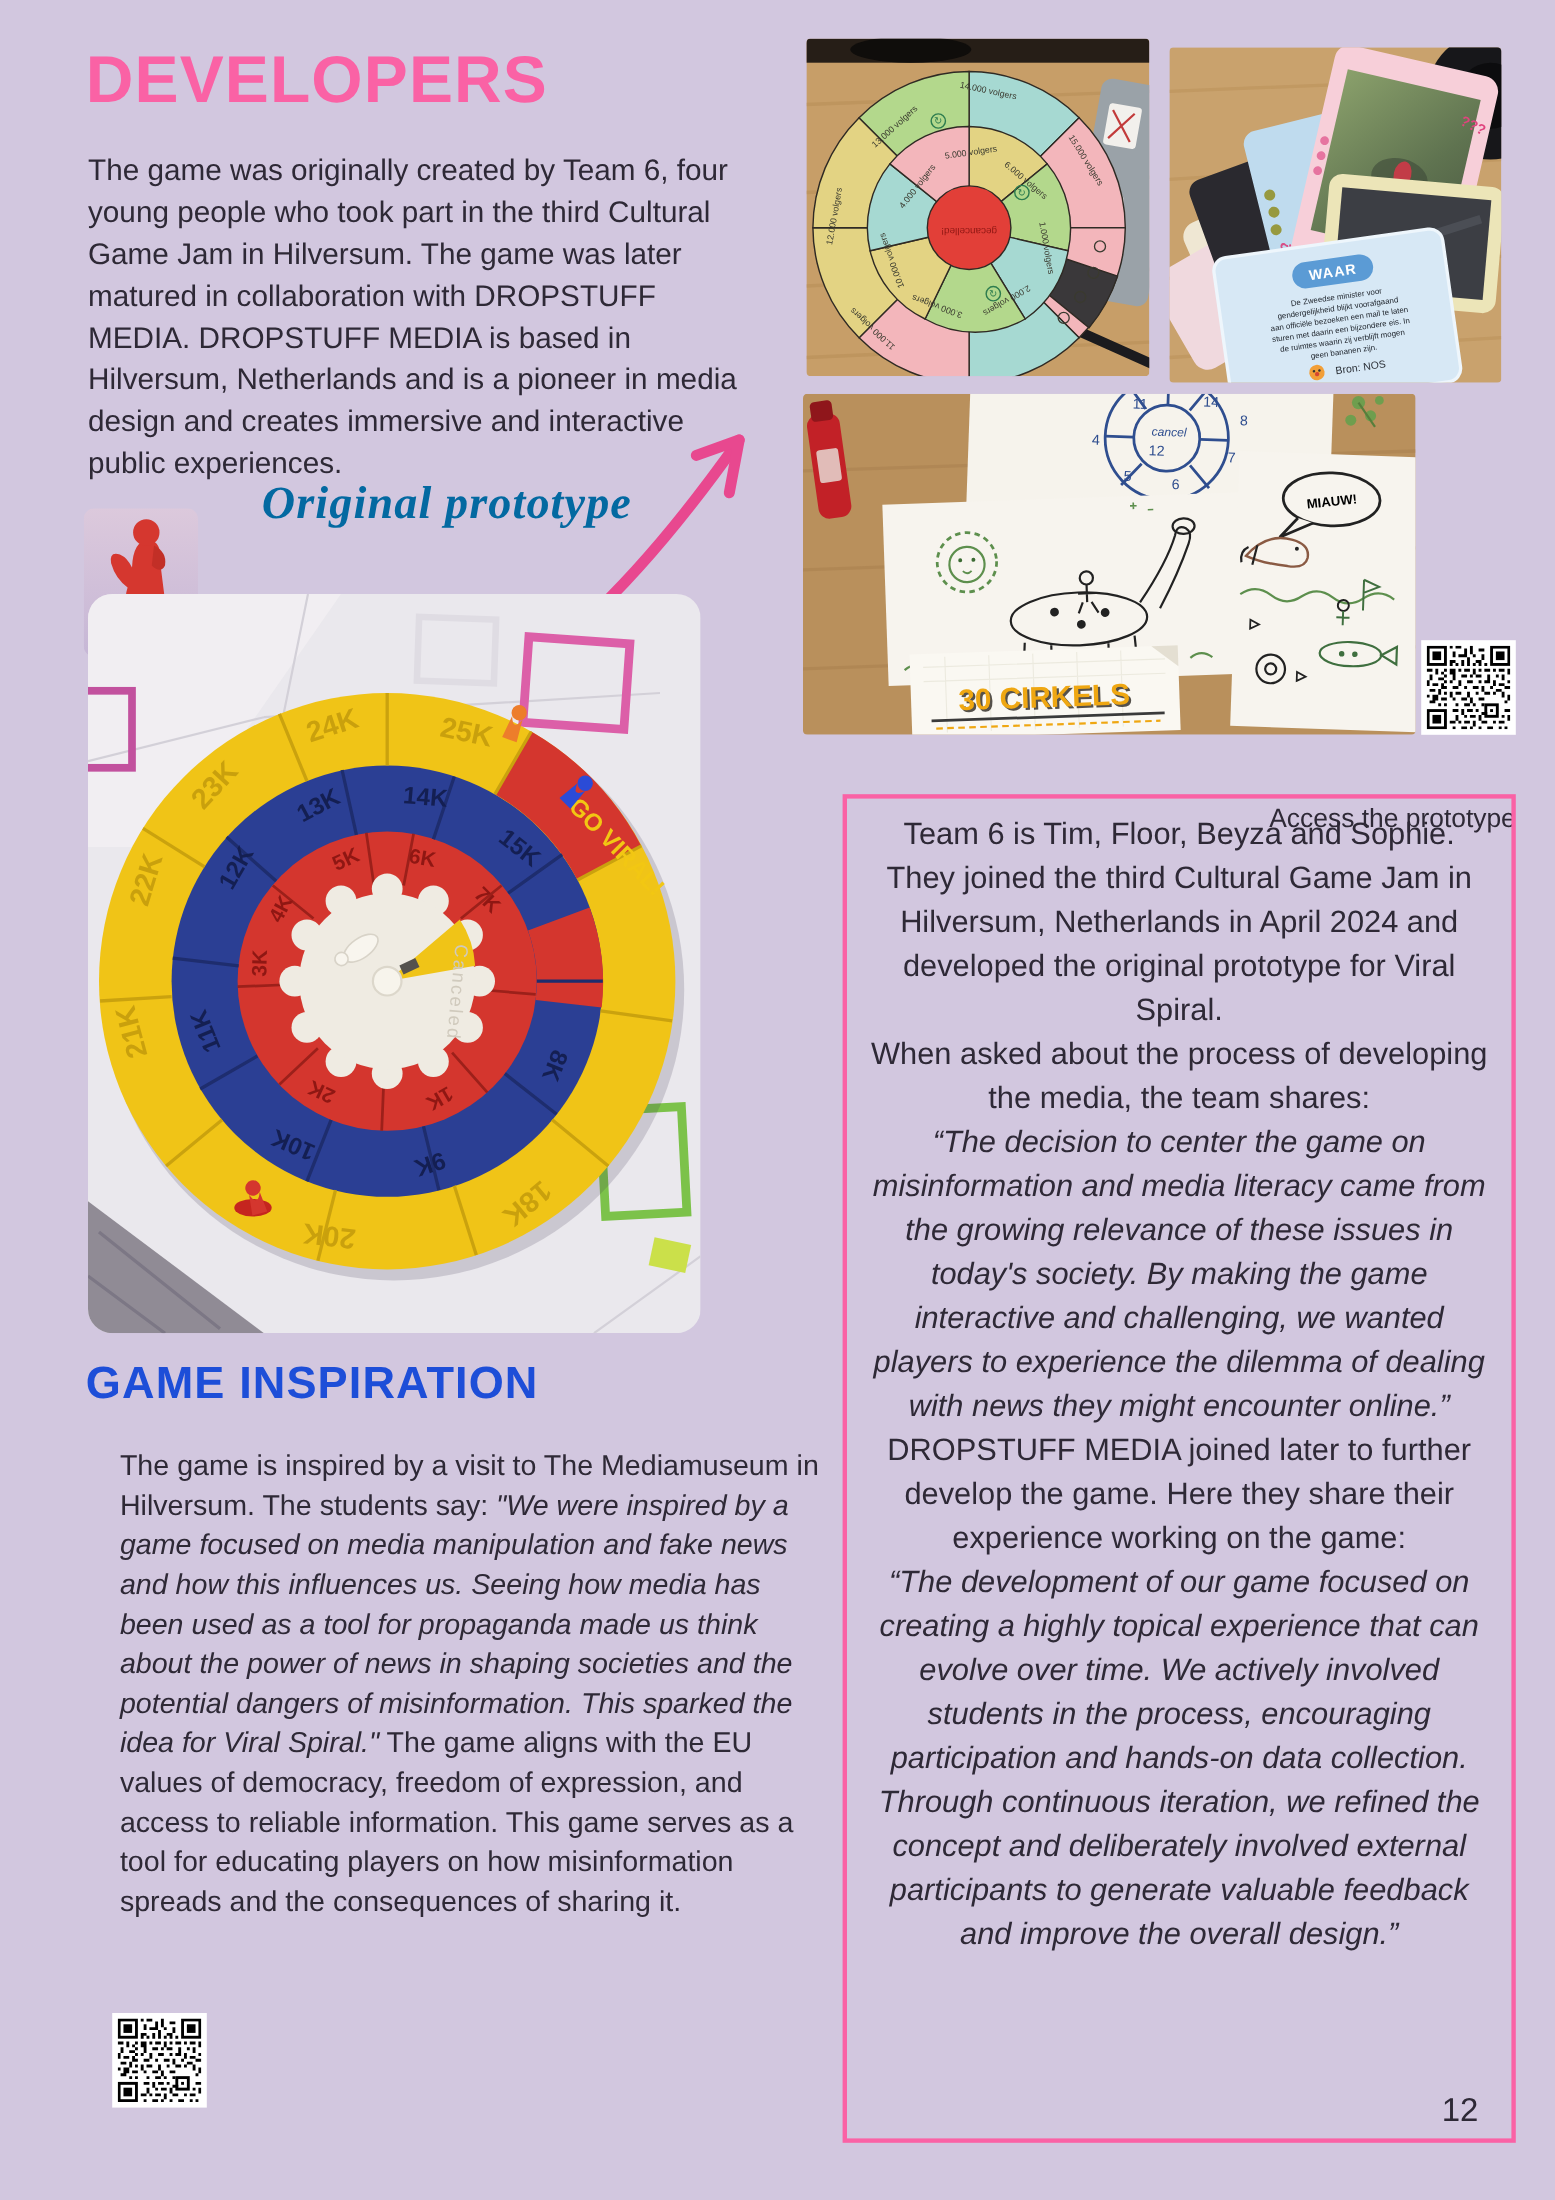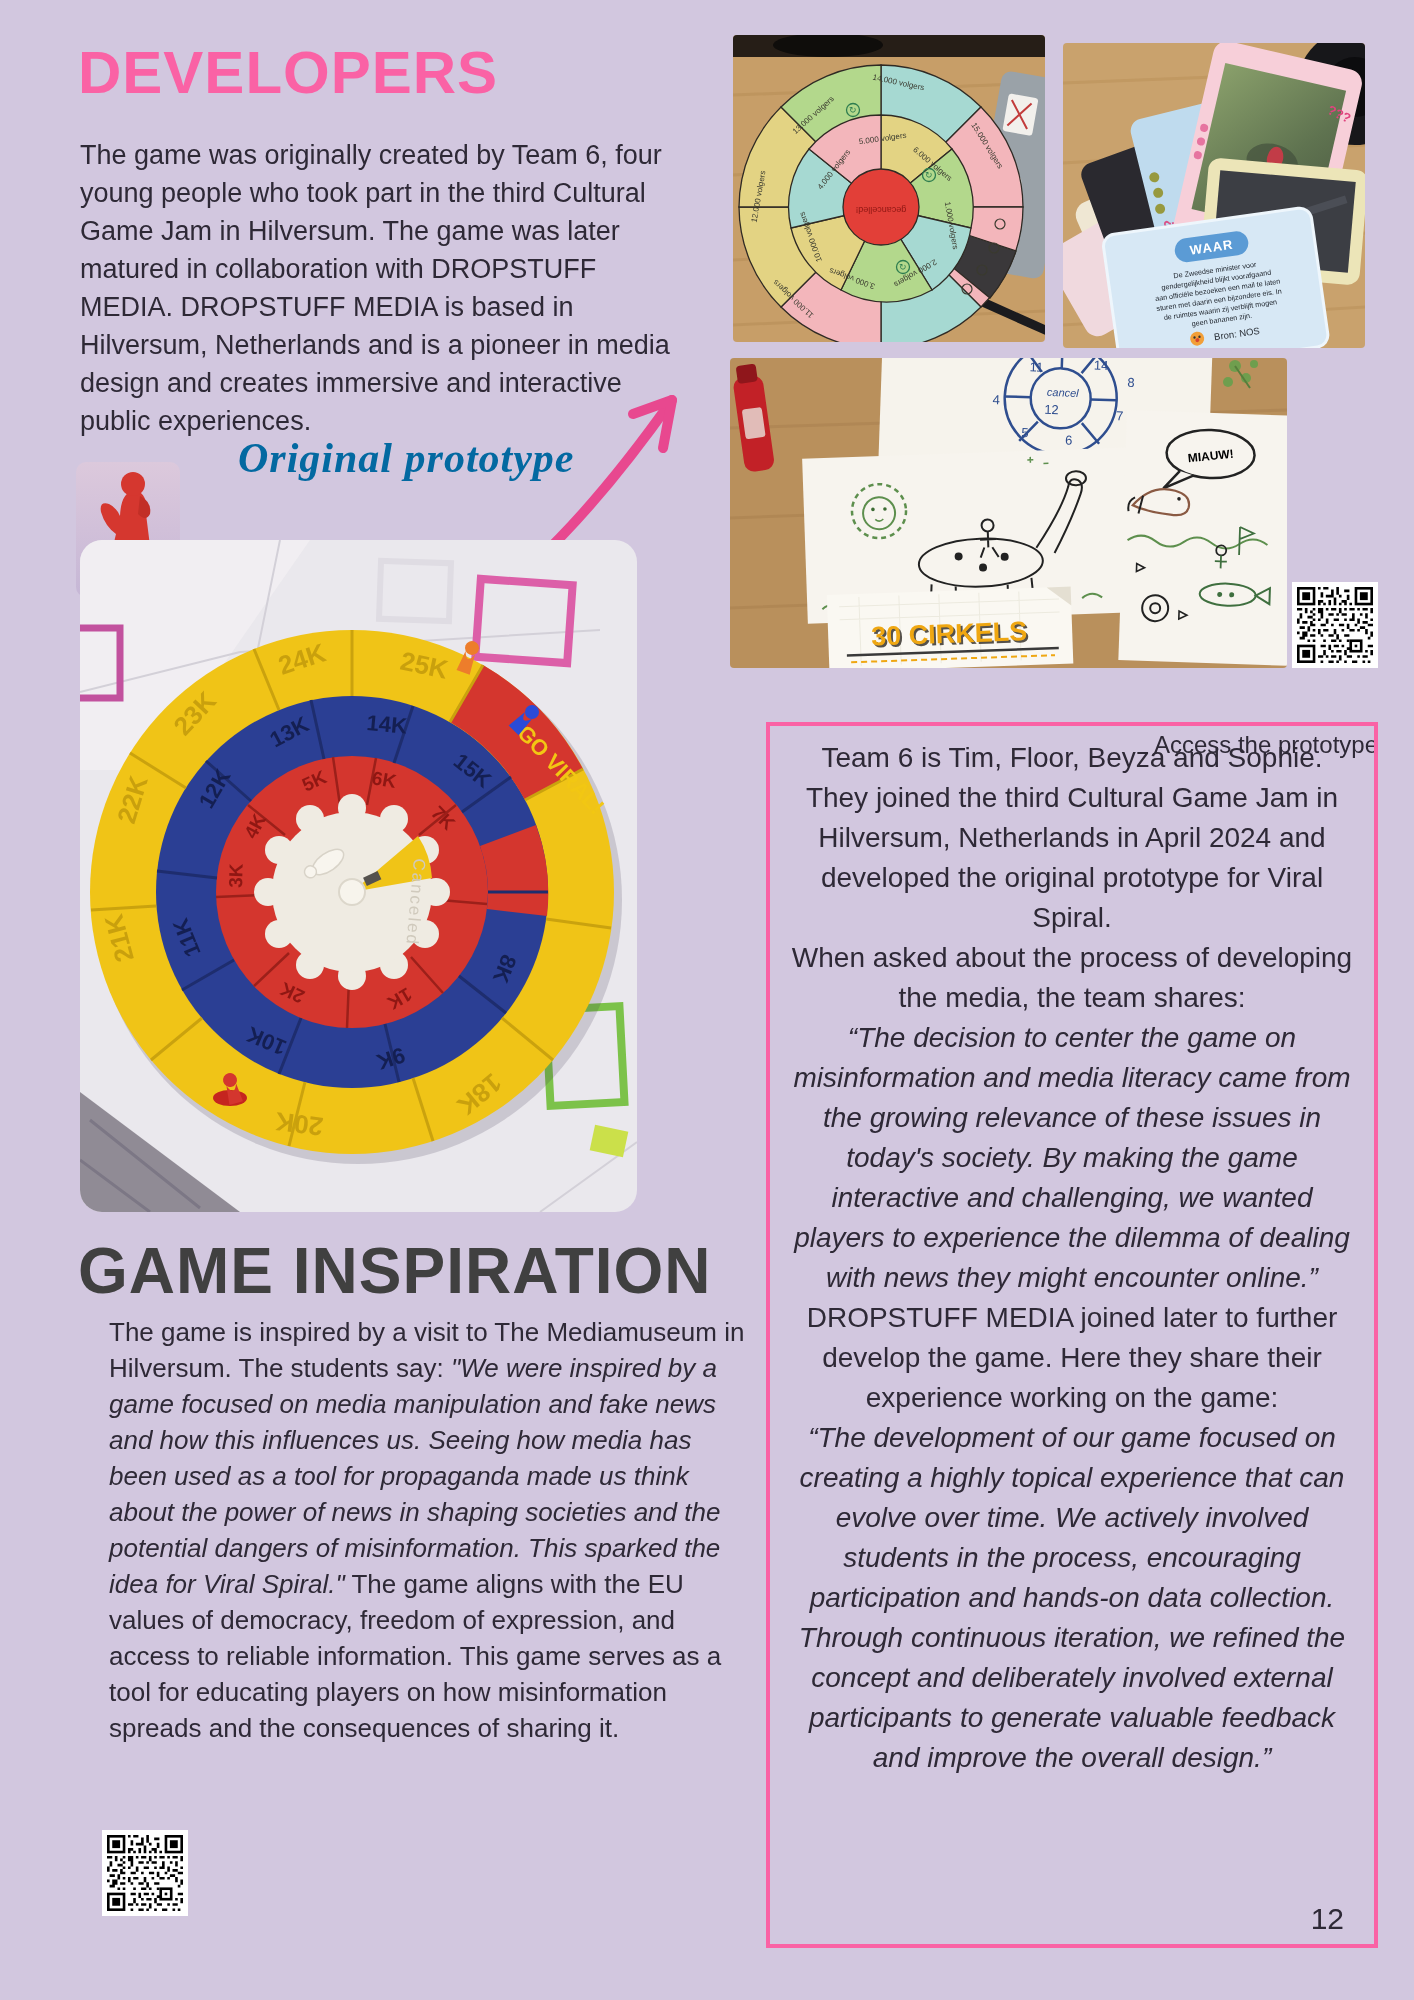--- a/index.html
+++ b/index.html
@@ -23,21 +23,21 @@
   .qr-game{left:102px;top:1830px;}
   .caption{font-size:24px;color:#2e2936;margin-top:47px;}
   .caption-prototype{left:1060px;top:684px;width:318px;text-align:right;}
   .caption-game{left:102px;top:1976px;width:320px;text-align:left;}
   .interview-box{left:766px;top:722px;width:612px;height:1226px;border:4px solid #fa62a5;
                  box-sizing:border-box;padding:12px 18px 0;}
   .interview-title{text-align:center;font-size:52px;font-weight:800;color:#fa62a5;margin:6px 0 20px;}
   .interview-box p{margin:0;font-size:28px;line-height:40px;text-align:center;}
   .quote{font-style:italic;}
   .page-num{position:absolute;right:30px;bottom:8px;font-size:30px;}
-  .insp-title{left:78px;top:1234px;font-size:64px;font-weight:800;color:#404040;letter-spacing:1px;}
+  .insp-title{left:78px;top:1234px;font-size:41px;font-weight:800;color:#1d4ed8;letter-spacing:1px;}
   .insp-body{left:80px;top:1314px;width:640px;font-size:26px;line-height:36px;margin-left:29px;}
   .arrow-svg{left:380px;top:368px;}
   text{font-family:"Liberation Sans",sans-serif;}
 </style>
 </head>
 <body>
 
 <svg width="0" height="0" style="position:absolute" aria-hidden="true">
   <defs>
     <g id="qrpat">

